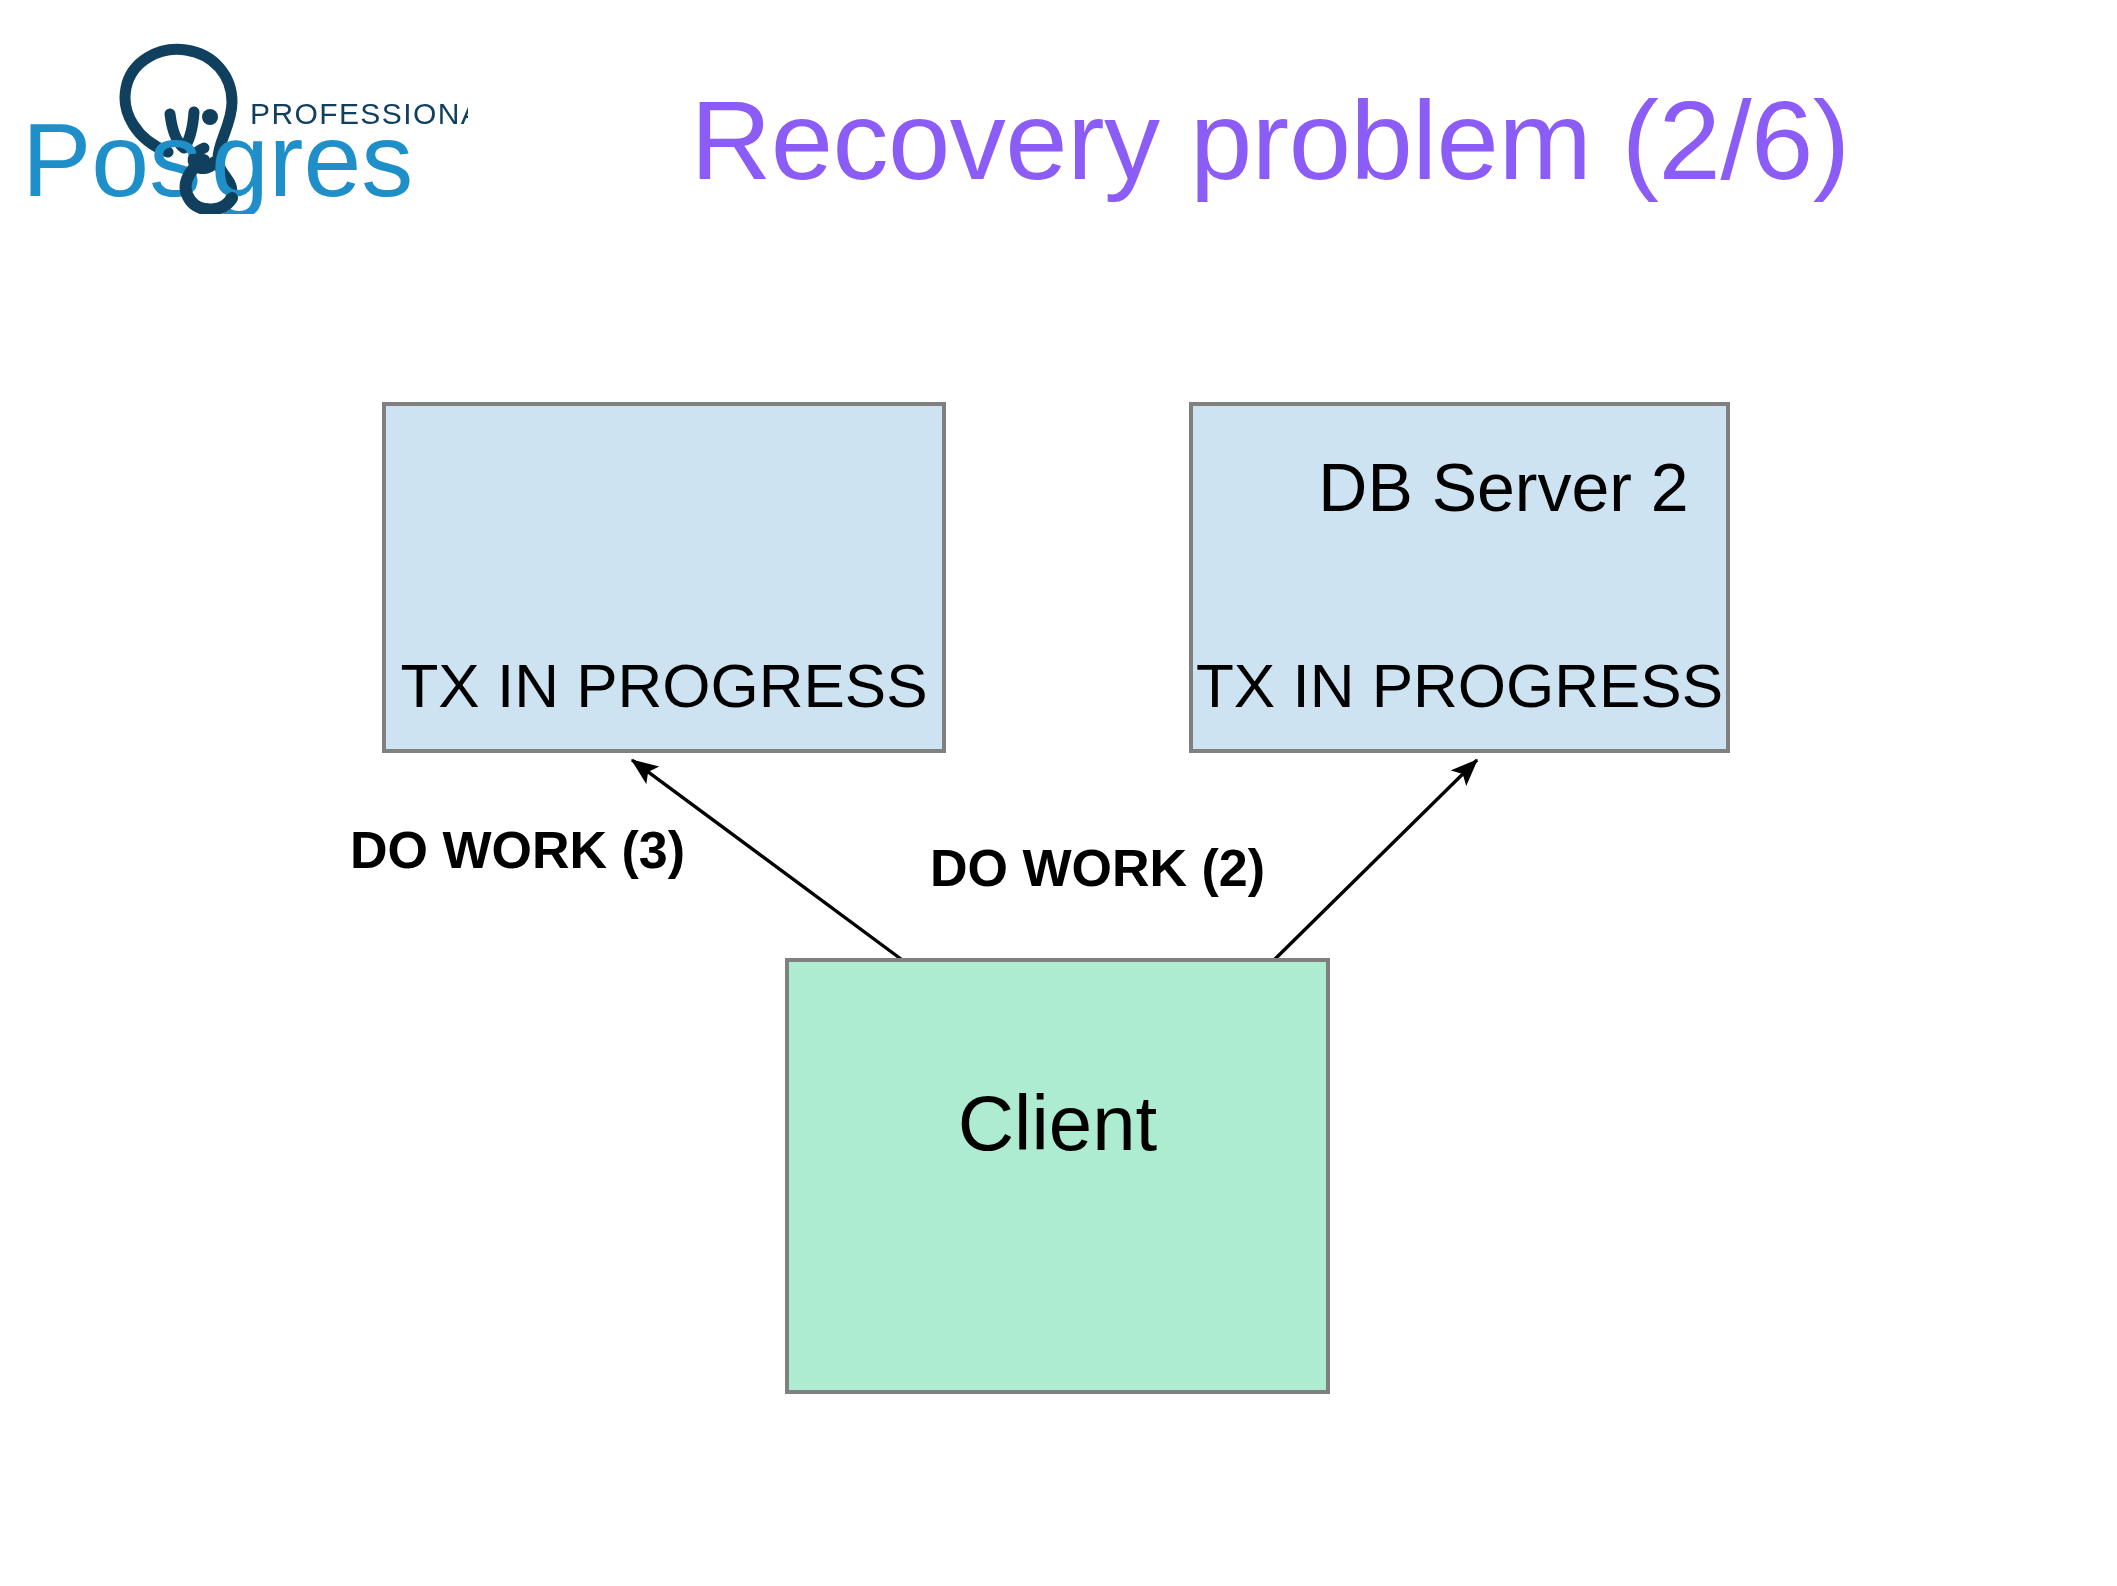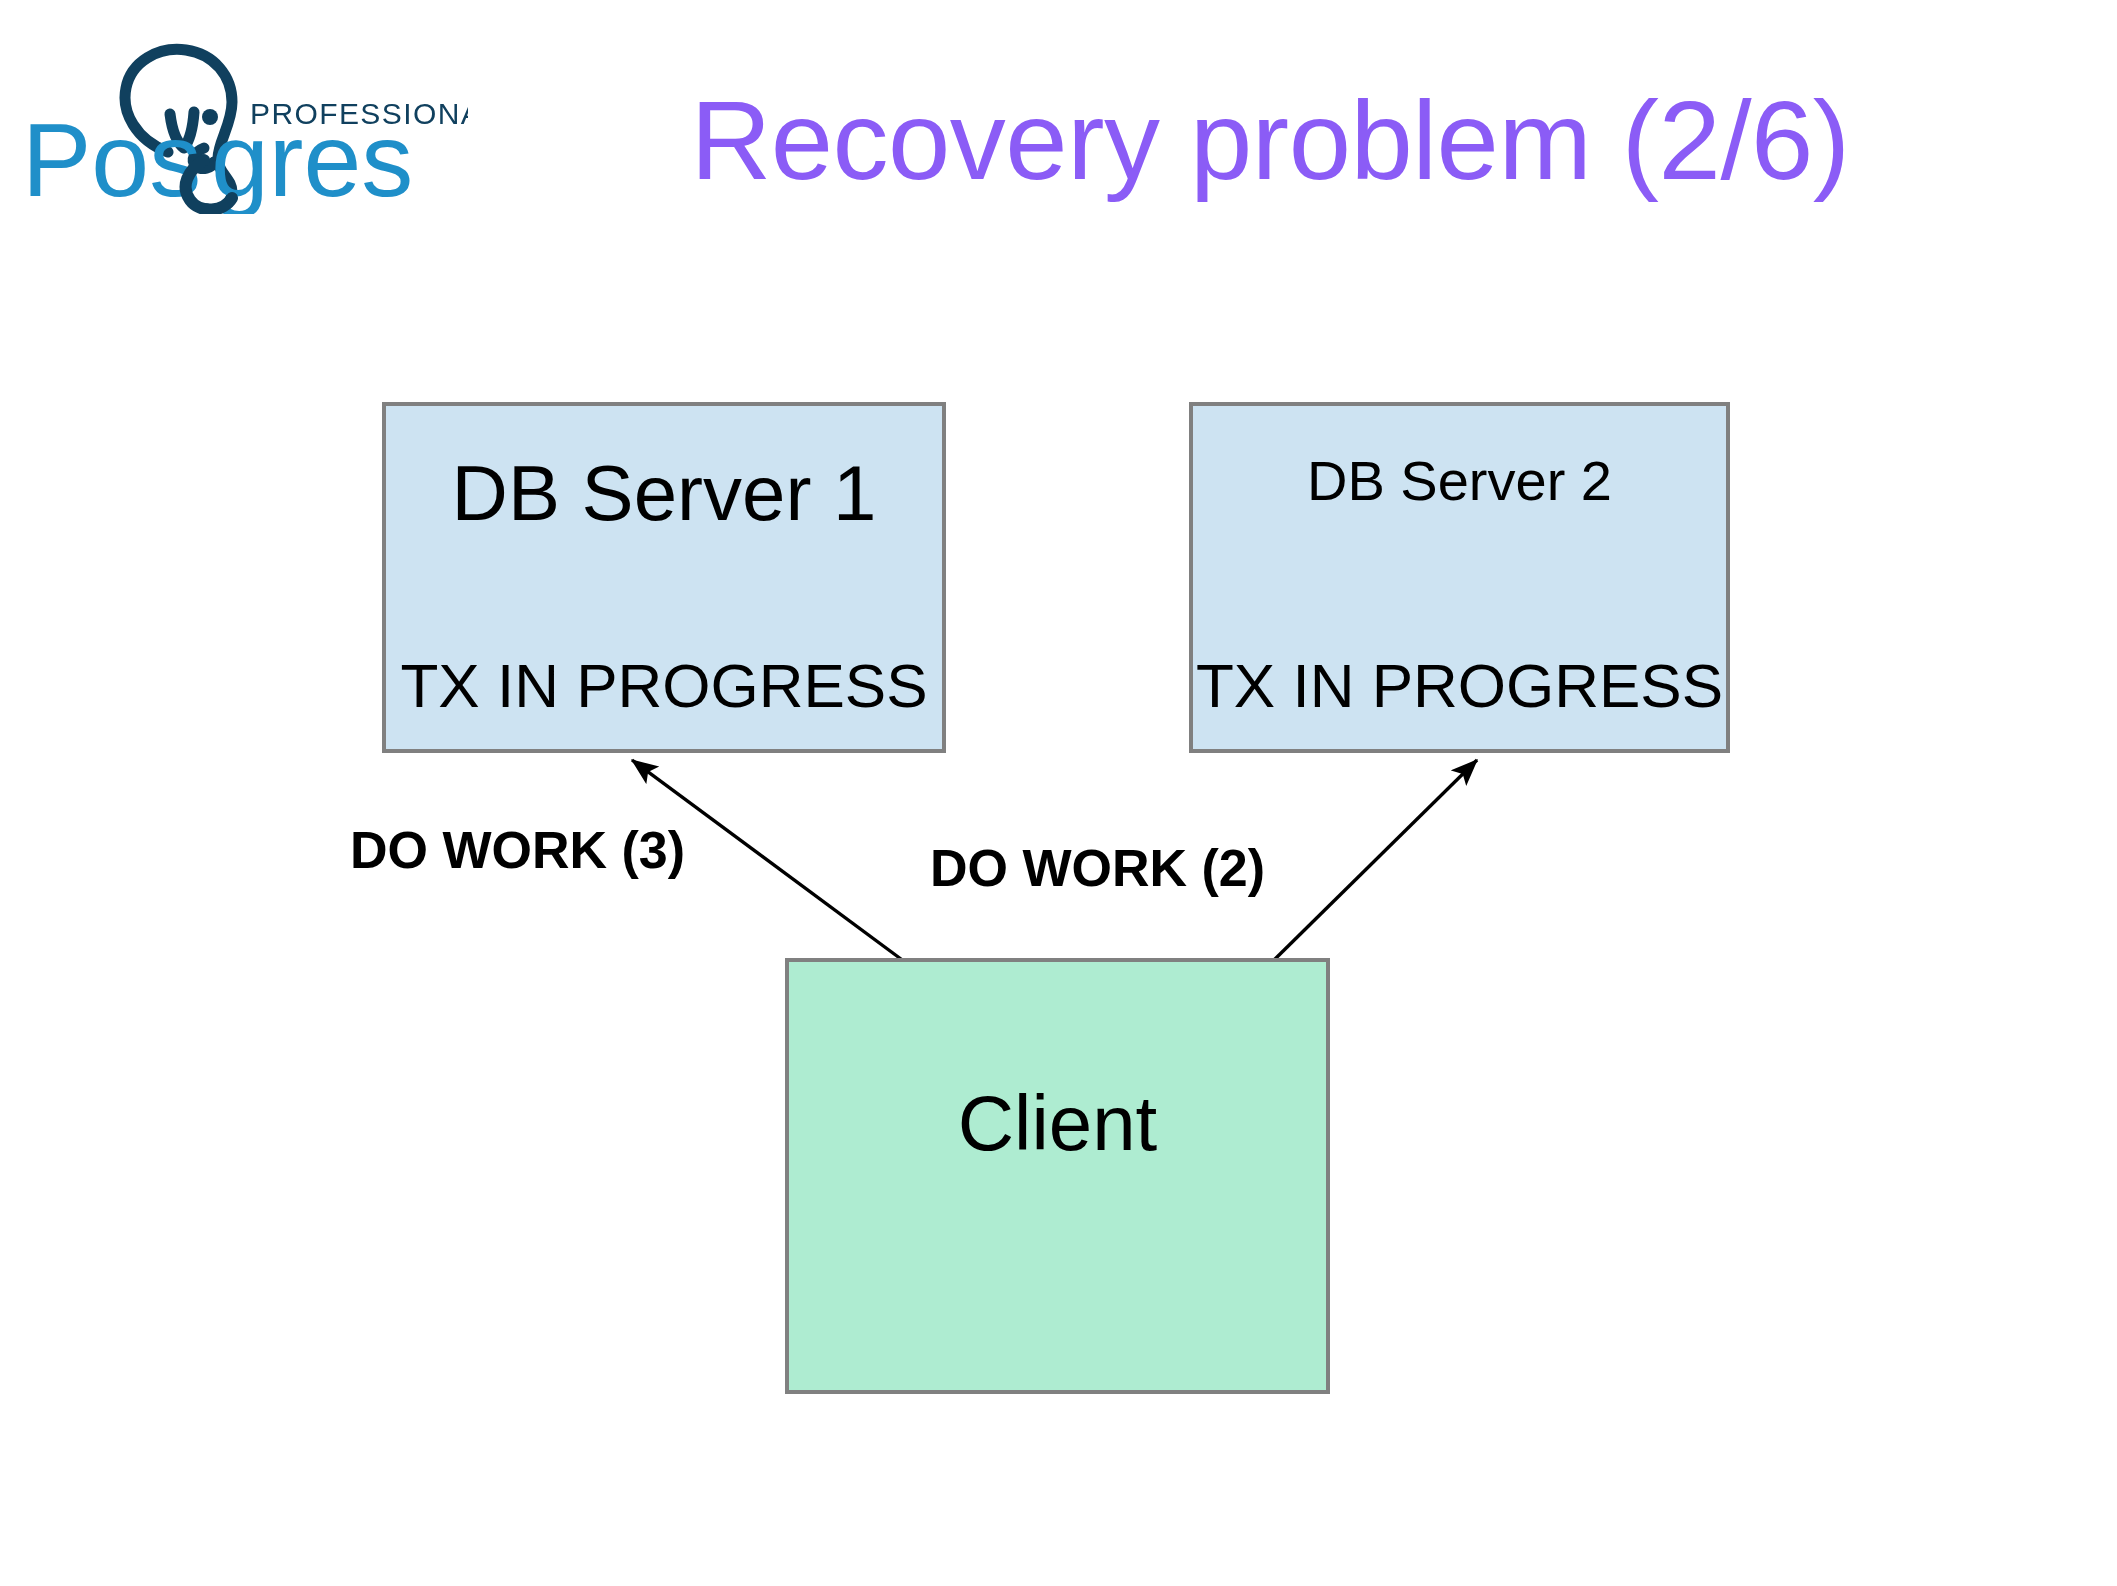--- a/index.html
+++ b/index.html
@@ -96,21 +96,21 @@
   #db-server-1 .node-title { top: 42px; font-size: 78px; }
   #db-server-1 .node-sub   { top: 200px; font-size: 62px; }
 
   #db-server-2 {
     left: 1189px;
     top: 402px;
     width: 541px;
     height: 351px;
     background: #cde3f2;
   }
-  #db-server-2 .node-title { top: 42px; font-size: 56px; }
+  #db-server-2 .node-title { top: 42px; font-size: 68px; padding-left: 44px; }
   #db-server-2 .node-sub   { top: 200px; font-size: 62px; }
 
   #client-node {
     left: 785px;
     top: 958px;
     width: 545px;
     height: 436px;
     background: #aeecd1;
   }
   #client-node .node-title {
@@ -168,21 +168,20 @@
         <path d="M0,0 L8,3.2 L0,6.4 L1.7,3.2 z" fill="#000000"></path>
       </marker>
     </defs>
 
     <line x1="905" y1="962" x2="632" y2="760" stroke="#000000" stroke-width="3.4" marker-end="url(#arrowhead)"></line>
 
     <line x1="1272" y1="962" x2="1477" y2="760" stroke="#000000" stroke-width="3.4" marker-end="url(#arrowhead)"></line>
   </svg>
 
   <div class="node" id="db-server-1">
-    <div class="node-title">DB Server 1</div>
     <div class="node-sub">TX IN PROGRESS</div>
   </div>
 
   <div class="node" id="db-server-2">
     <div class="node-title">DB Server 2</div>
     <div class="node-sub">TX IN PROGRESS</div>
   </div>
 
   <div class="node" id="client-node">
     <div class="node-title">Client</div>

